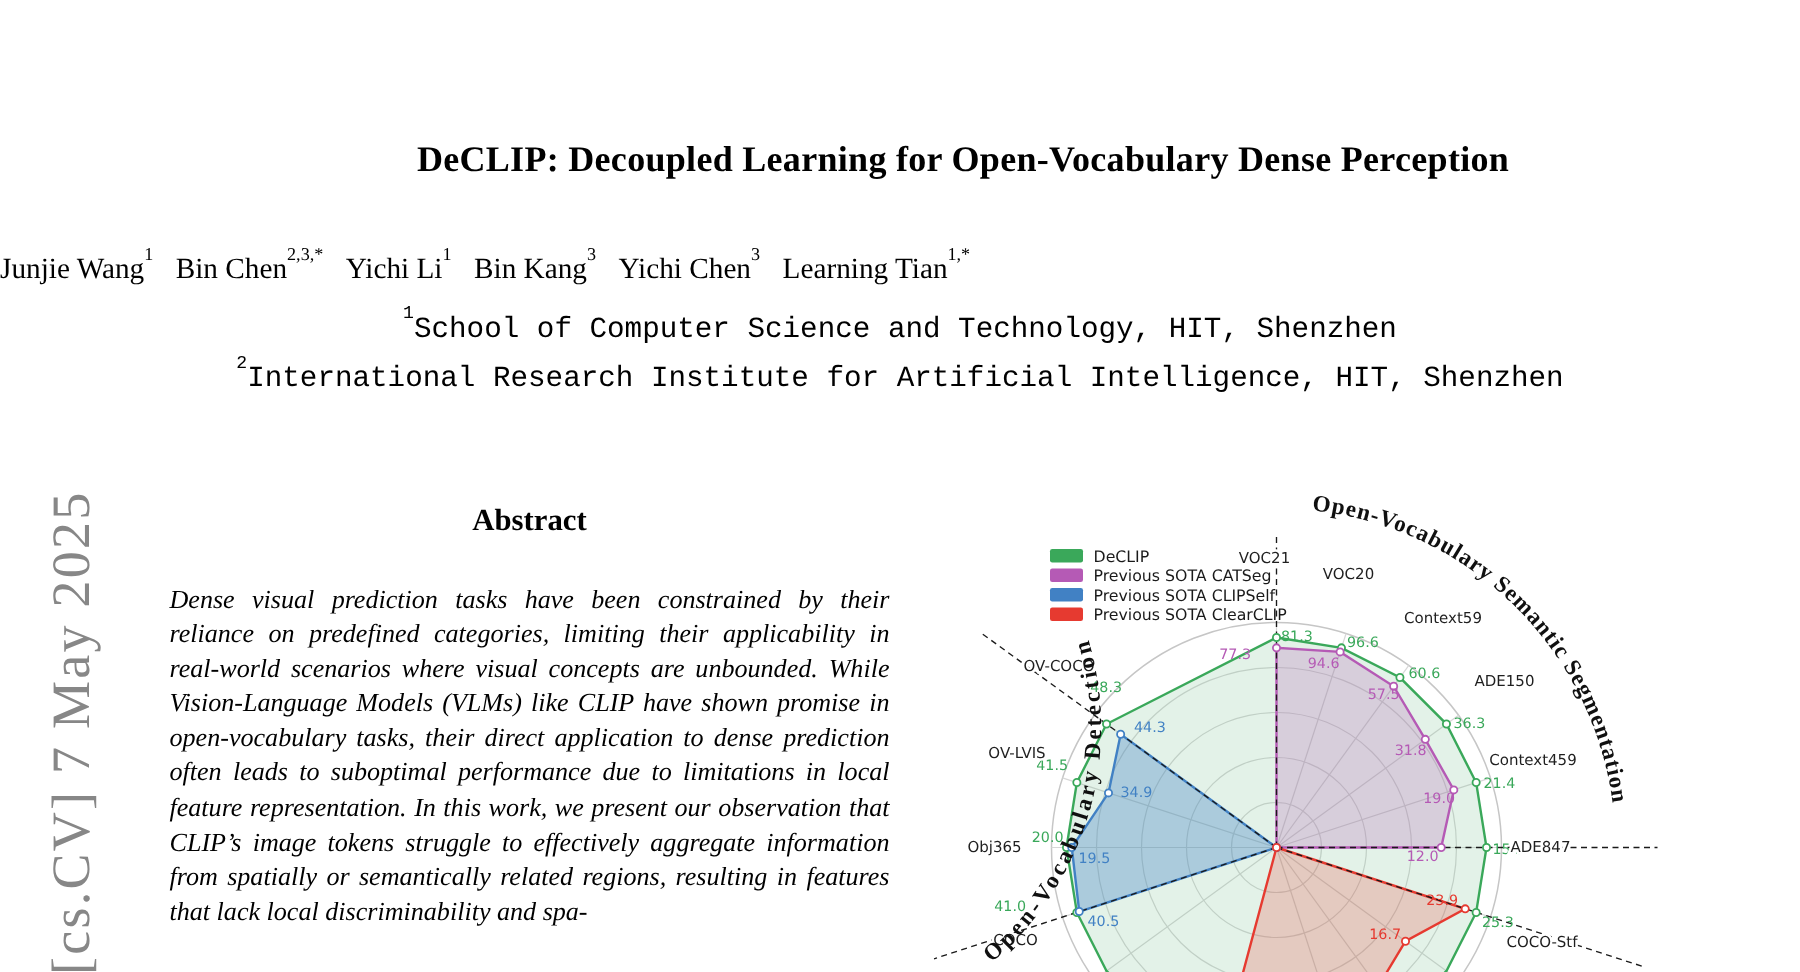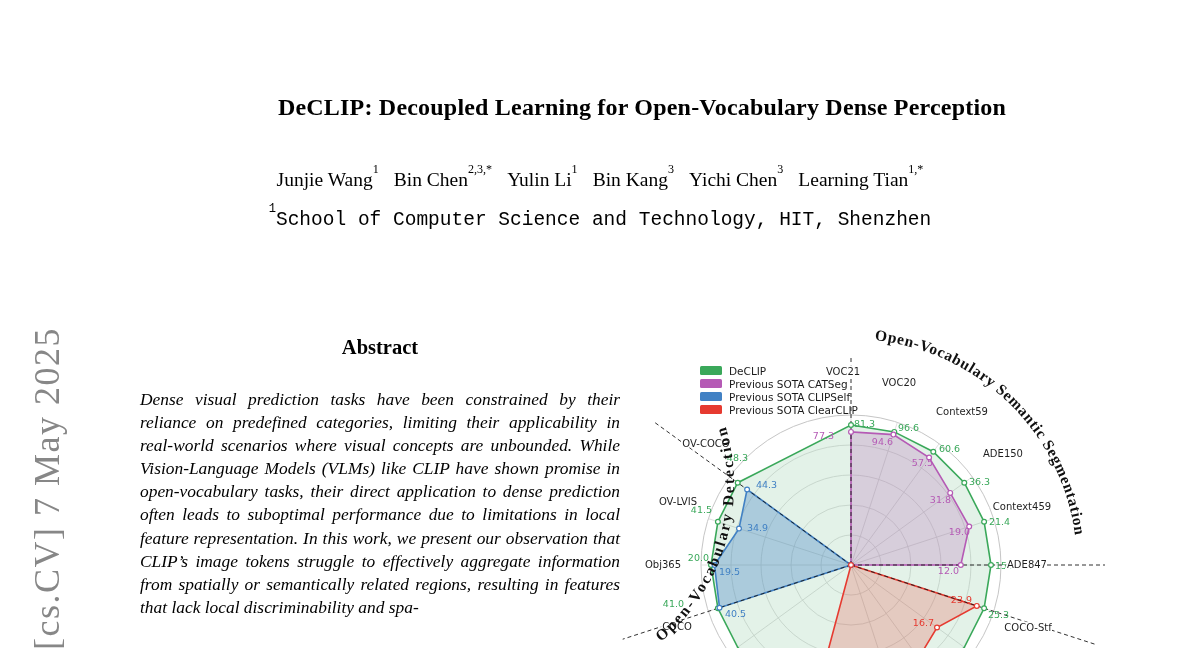--- a/index.html
+++ b/index.html
@@ -3,50 +3,51 @@
 <meta charset="utf-8">
 <style>
   html,body{margin:0;padding:0;background:#ffffff;}
   .page{position:relative;width:1200px;height:648px;background:#ffffff;overflow:hidden;
         font-family:"Liberation Serif",serif;color:#000;}
   .watermark{position:absolute;left:26px;top:650px;transform:rotate(-90deg);transform-origin:0 0;
              white-space:nowrap;font-family:"Liberation Serif",serif;font-size:36px;
              letter-spacing:1.5px;color:#878787;}
   .title{position:absolute;top:94px;left:0;width:100%;text-align:center;margin:0;
          font-size:24px;font-weight:bold;letter-spacing:.2px;padding-left:42px;}
-  .authors{position:absolute;top:167px;left:0;width:100%;display:flex;justify-content:center;
+  .authors{position:absolute;top:167px;left:0;width:100%;display:flex;
            gap:15px;font-size:19.5px;}
   .authors sup,.affil sup{font-size:62%;position:relative;top:-.45em;}
   .affils{position:absolute;top:201px;left:0;width:100%;text-align:center;font-size:19.5px;line-height:27.5px;font-family:Liberation Mono, monospace;}
-  .col-left{position:absolute;left:113px;top:336px;width:480px;margin-left:27px;}
+  .col-left{position:absolute;left:113px;top:336px;width:480px;}
   .abs-head{text-align:center;font-weight:bold;font-size:20.5px;}
   .abs-body{margin:29px 0 0 0;font-size:17.4px;font-style:italic;line-height:23.1px;
             text-align:justify;}
   #radar{position:absolute;left:600px;top:300px;}
 </style>
 </head>
 <body>
 
 <div class="page">
 
   <div class="watermark">[cs.CV]  7 May 2025</div>
 
   <h1 class="title">DeCLIP: Decoupled Learning for Open-Vocabulary Dense Perception</h1>
 
   <div class="authors">
     <span><span>Junjie Wang</span><sup>1</sup></span>
     <span><span>Bin Chen</span><sup>2,3,*</sup></span>
-    <span><span>Yulin Li</span><sup>1</sup></span>
+    <span><span>Yichi Li</span><sup>1</sup></span>
     <span><span>Bin Kang</span><sup>3</sup></span>
     <span><span>Yichi Chen</span><sup>3</sup></span>
     <span><span>Learning Tian</span><sup>1,*</sup></span>
   </div>
 
   <div class="affils">
     <div class="affil"><sup>1</sup><span>School of Computer Science and Technology, HIT, Shenzhen</span></div>
+    <div class="affil"><sup>2</sup><span>International Research Institute for Artificial Intelligence, HIT, Shenzhen</span></div>
   </div>
 
   <div class="col-left">
     <div class="abs-head">Abstract</div>
     <p class="abs-body">Dense visual prediction tasks have been constrained by their reliance on predefined categories, limiting their applicability in real-world scenarios where visual concepts are unbounded. While Vision-Language Models (VLMs) like CLIP have shown promise in open-vocabulary tasks, their direct application to dense prediction often leads to suboptimal performance due to limitations in local feature representation. In this work, we present our observation that CLIP’s image tokens struggle to effectively aggregate information from spatially or semantically related regions, resulting in features that lack local discriminability and spa-</p>
   </div>
 
   <svg id="radar" width="600" height="348" viewBox="600 300 600 348" xmlns="http://www.w3.org/2000/svg">
       <g>
         <circle cx="851" cy="565" r="30" fill="none" stroke="#d7d7d7" stroke-width="0.8"></circle>

